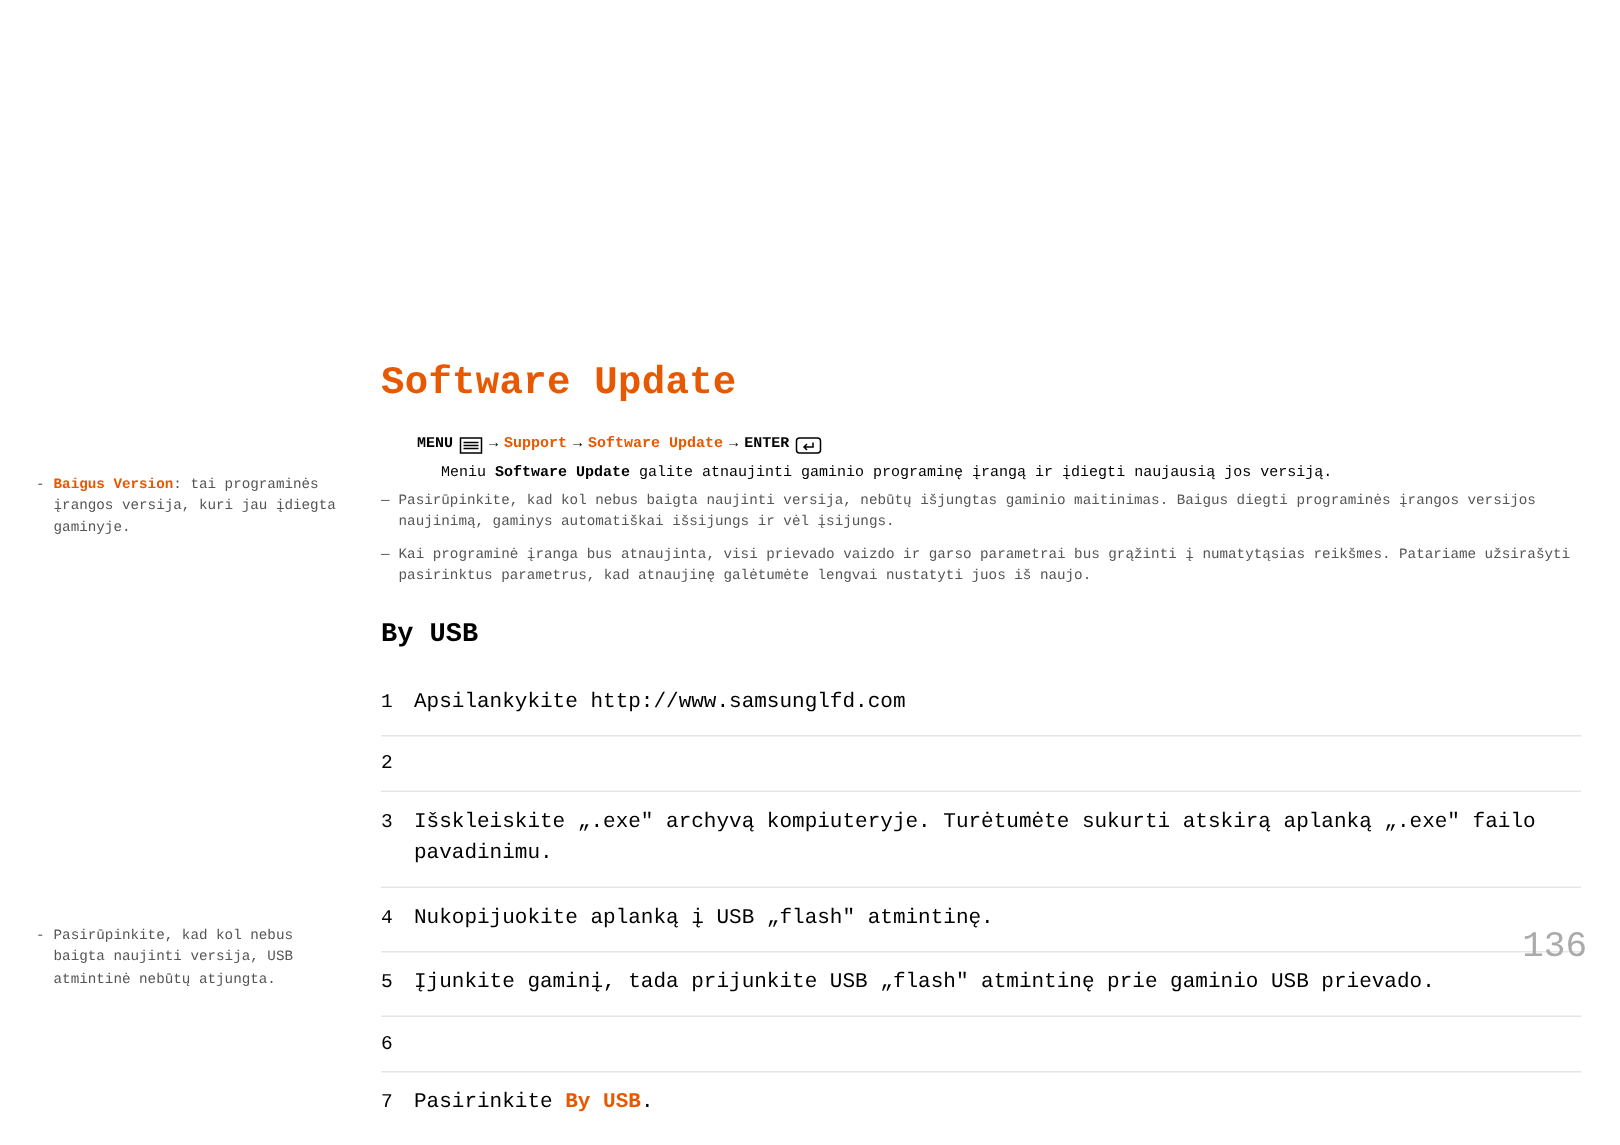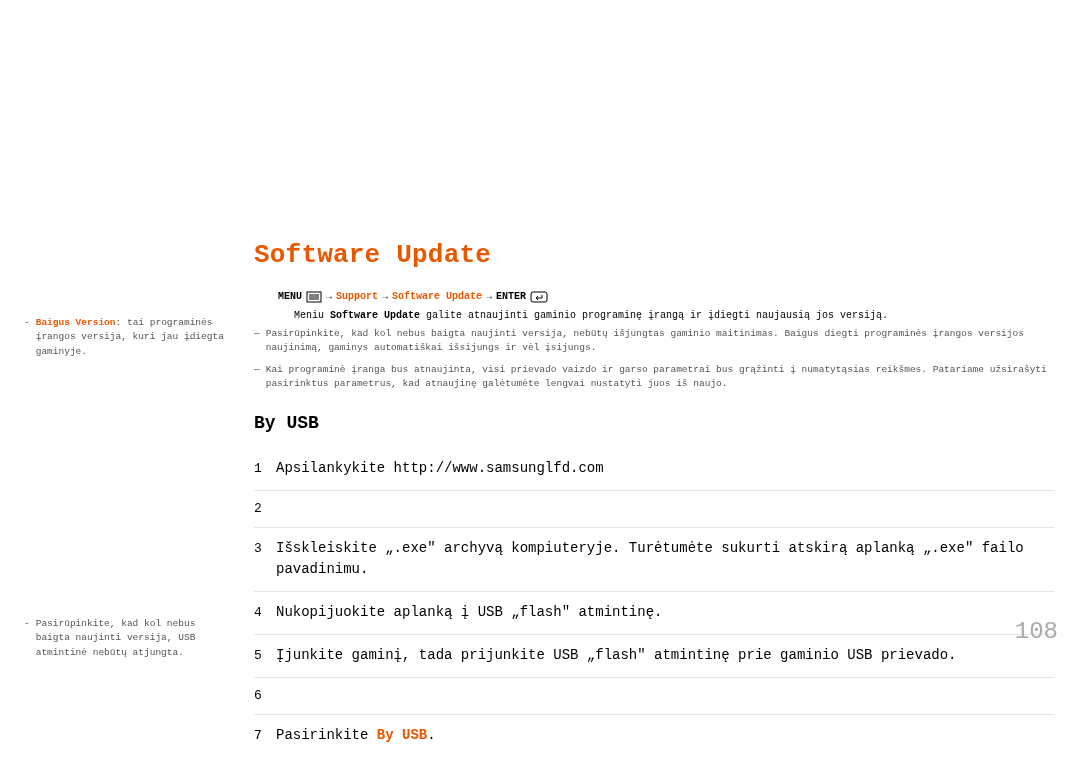--- a/index.html
+++ b/index.html
@@ -120,15 +120,15 @@
     </div>
   </div>
 
   <div class="sidebar sidebar-2">
     <div class="sidebar-item">
       <span class="dash">-</span>
       <span>Pasirūpinkite, kad kol nebus baigta naujinti versija, USB atmintinė nebūtų atjungta.</span>
     </div>
   </div>
 
-  <div class="page-number">108</div>
+  <div class="page-number">136</div>
 
 </div>
 
 </body></html>

